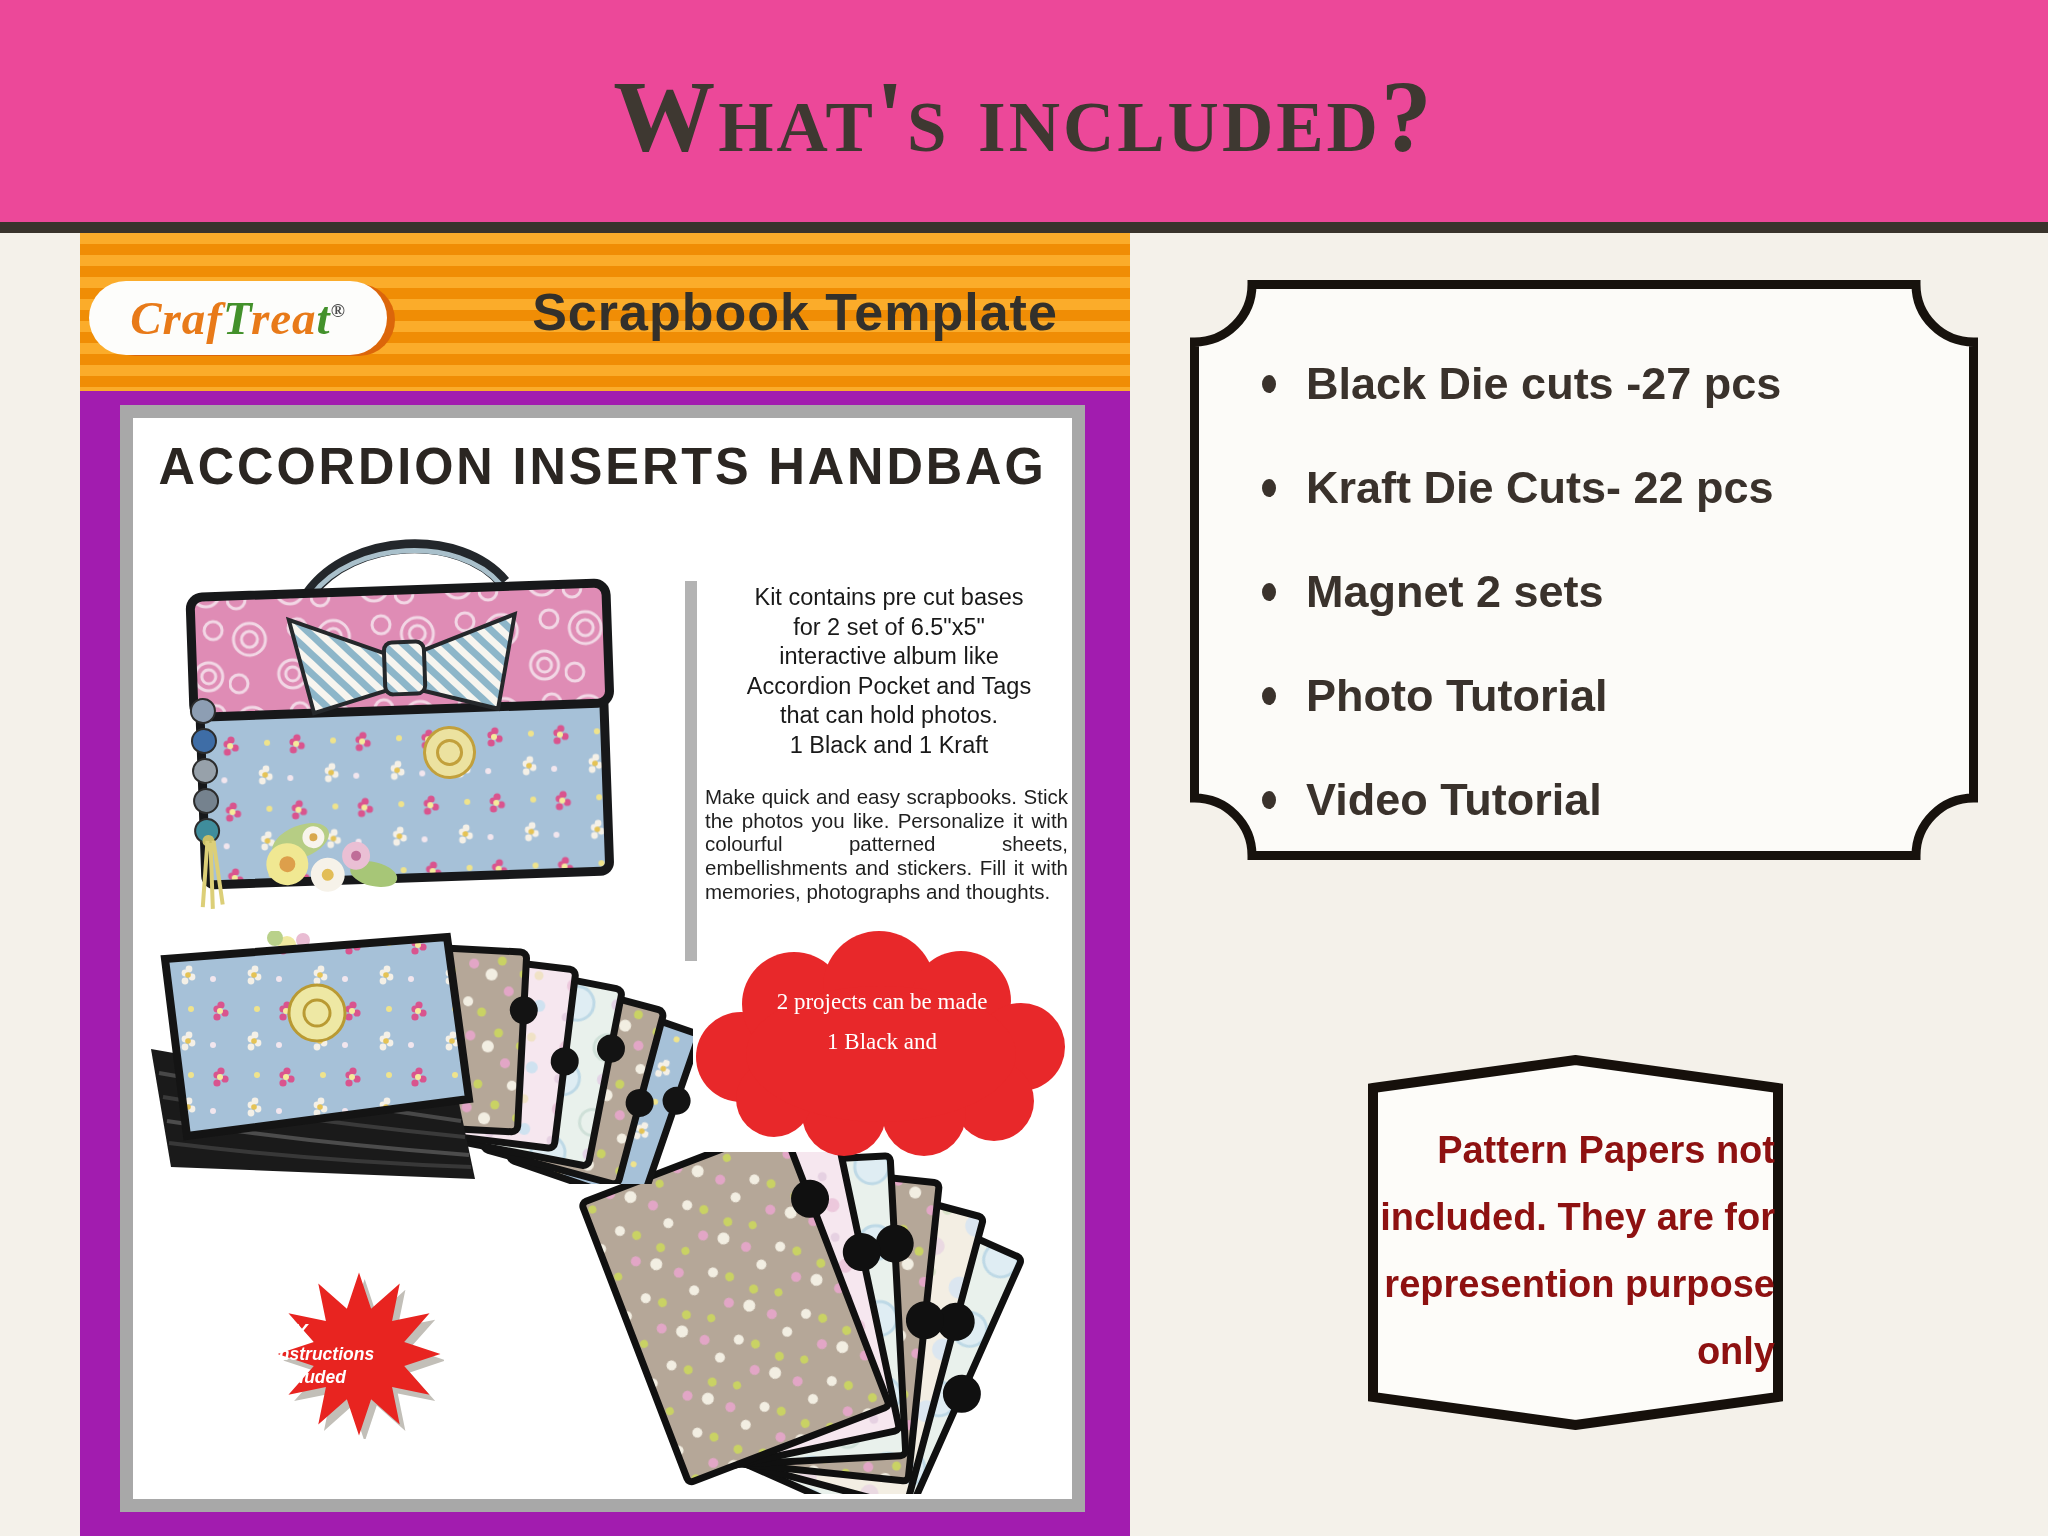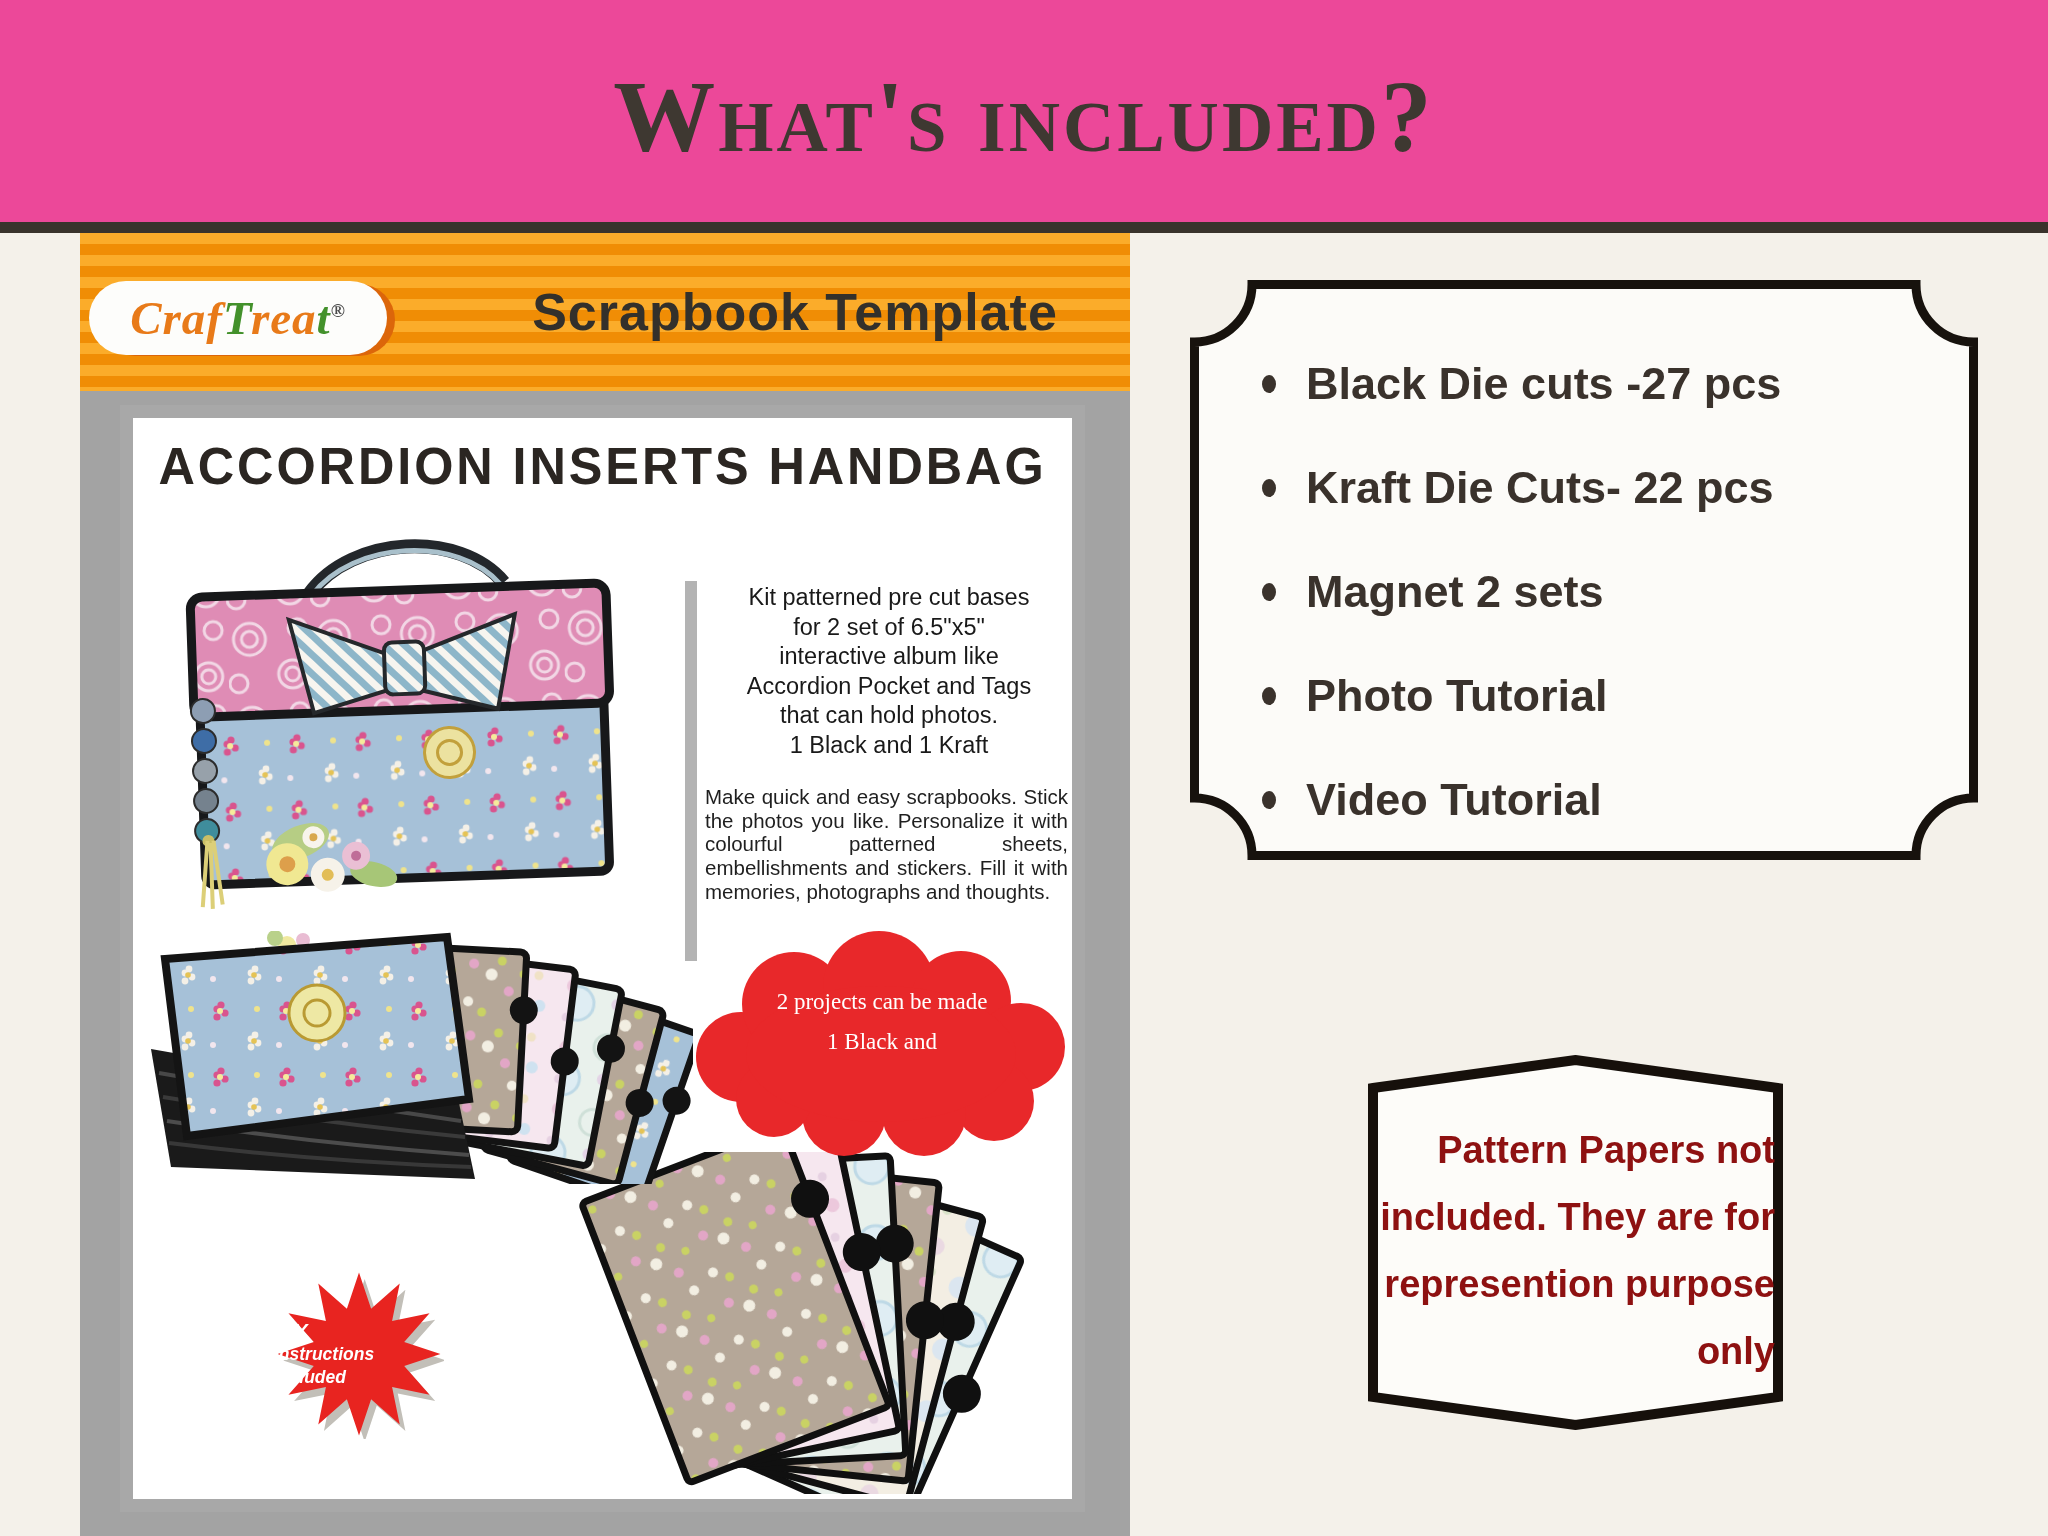--- a/index.html
+++ b/index.html
@@ -7,21 +7,21 @@
          font-family:"Liberation Sans",sans-serif;}
 
   
   .banner{position:absolute;left:0;top:0;width:2048px;height:222px;background:#ec4899;
           display:flex;align-items:center;justify-content:center;}
   .banner-title{font-family:"Liberation Serif",serif;font-weight:bold;font-size:102px;
                 font-variant:small-caps;letter-spacing:3px;color:#3e3831;padding-top:10px;}
   .rule{position:absolute;left:0;top:222px;width:2048px;height:11px;background:#39332c;}
 
   
-  .package{position:absolute;left:80px;top:233px;width:1050px;height:1303px;background:#a3a3a3;}
+  .package{position:absolute;left:80px;top:233px;width:1050px;height:1303px;background:#a21caf;}
   .band{position:absolute;left:0;top:0;width:1050px;height:158px;
         background:repeating-linear-gradient(to bottom,#fbac2a 0 11px,#f08d05 11px 22px);}
   .pill{position:absolute;left:9px;top:48px;width:298px;height:74px;background:#fdfdfb;
         border-radius:37px;display:flex;align-items:center;justify-content:center;
         box-shadow:9px 2px 0 -1px #dc660a;}
   .brand{font-family:"Liberation Serif",serif;font-style:italic;font-weight:bold;
          font-size:47px;color:#e87a19;letter-spacing:1px;white-space:nowrap;}
   .brand .green{color:#43912b;}
   .brand sup{font-size:19px;color:#4a4a4a;vertical-align:super;font-style:normal;}
   .band-title{position:absolute;left:390px;top:0;width:650px;height:158px;display:flex;
@@ -207,21 +207,21 @@
               <circle cx="205" cy="326" r="5" fill="#bf6d98"></circle>
             <circle cx="163" cy="306" r="11" fill="#f8f4ec"></circle>
               <circle cx="163" cy="306" r="4" fill="#d8a84e"></circle>
           </g>
         </g>
       </svg>
 
       <div class="divider"></div>
 
       <div class="kit">
-        <div>Kit patterned pre cut bases</div>
+        <div>Kit contains pre cut bases</div>
         <div>for 2 set of 6.5"x5"</div>
         <div>interactive album like</div>
         <div>Accordion Pocket and Tags</div>
         <div>that can hold photos.</div>
         <div>1 Black and 1 Kraft</div>
       </div>
 
       <div class="marketing">Make quick and easy scrapbooks. Stick the photos you like. Personalize it with colourful patterned sheets, embellishments and stickers. Fill it with memories, photographs and thoughts.</div>
 
       <div class="cloud">

